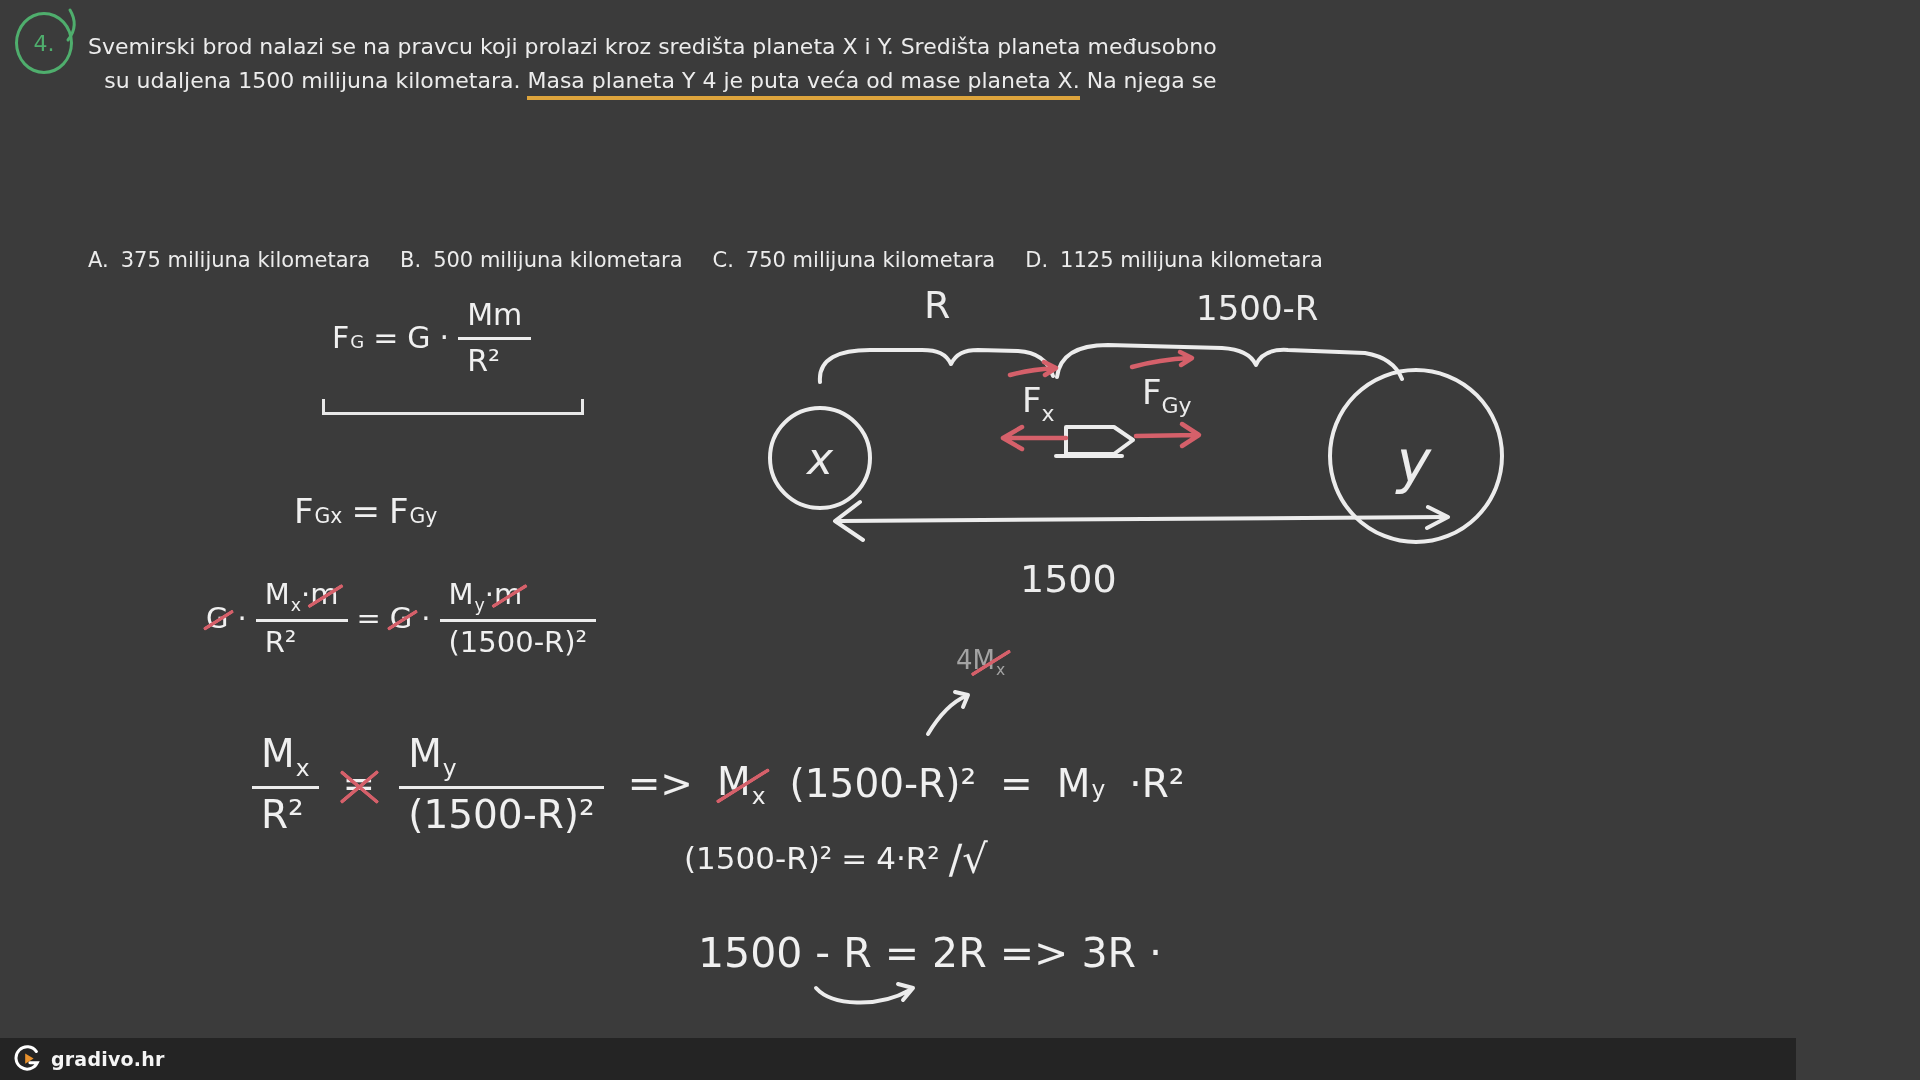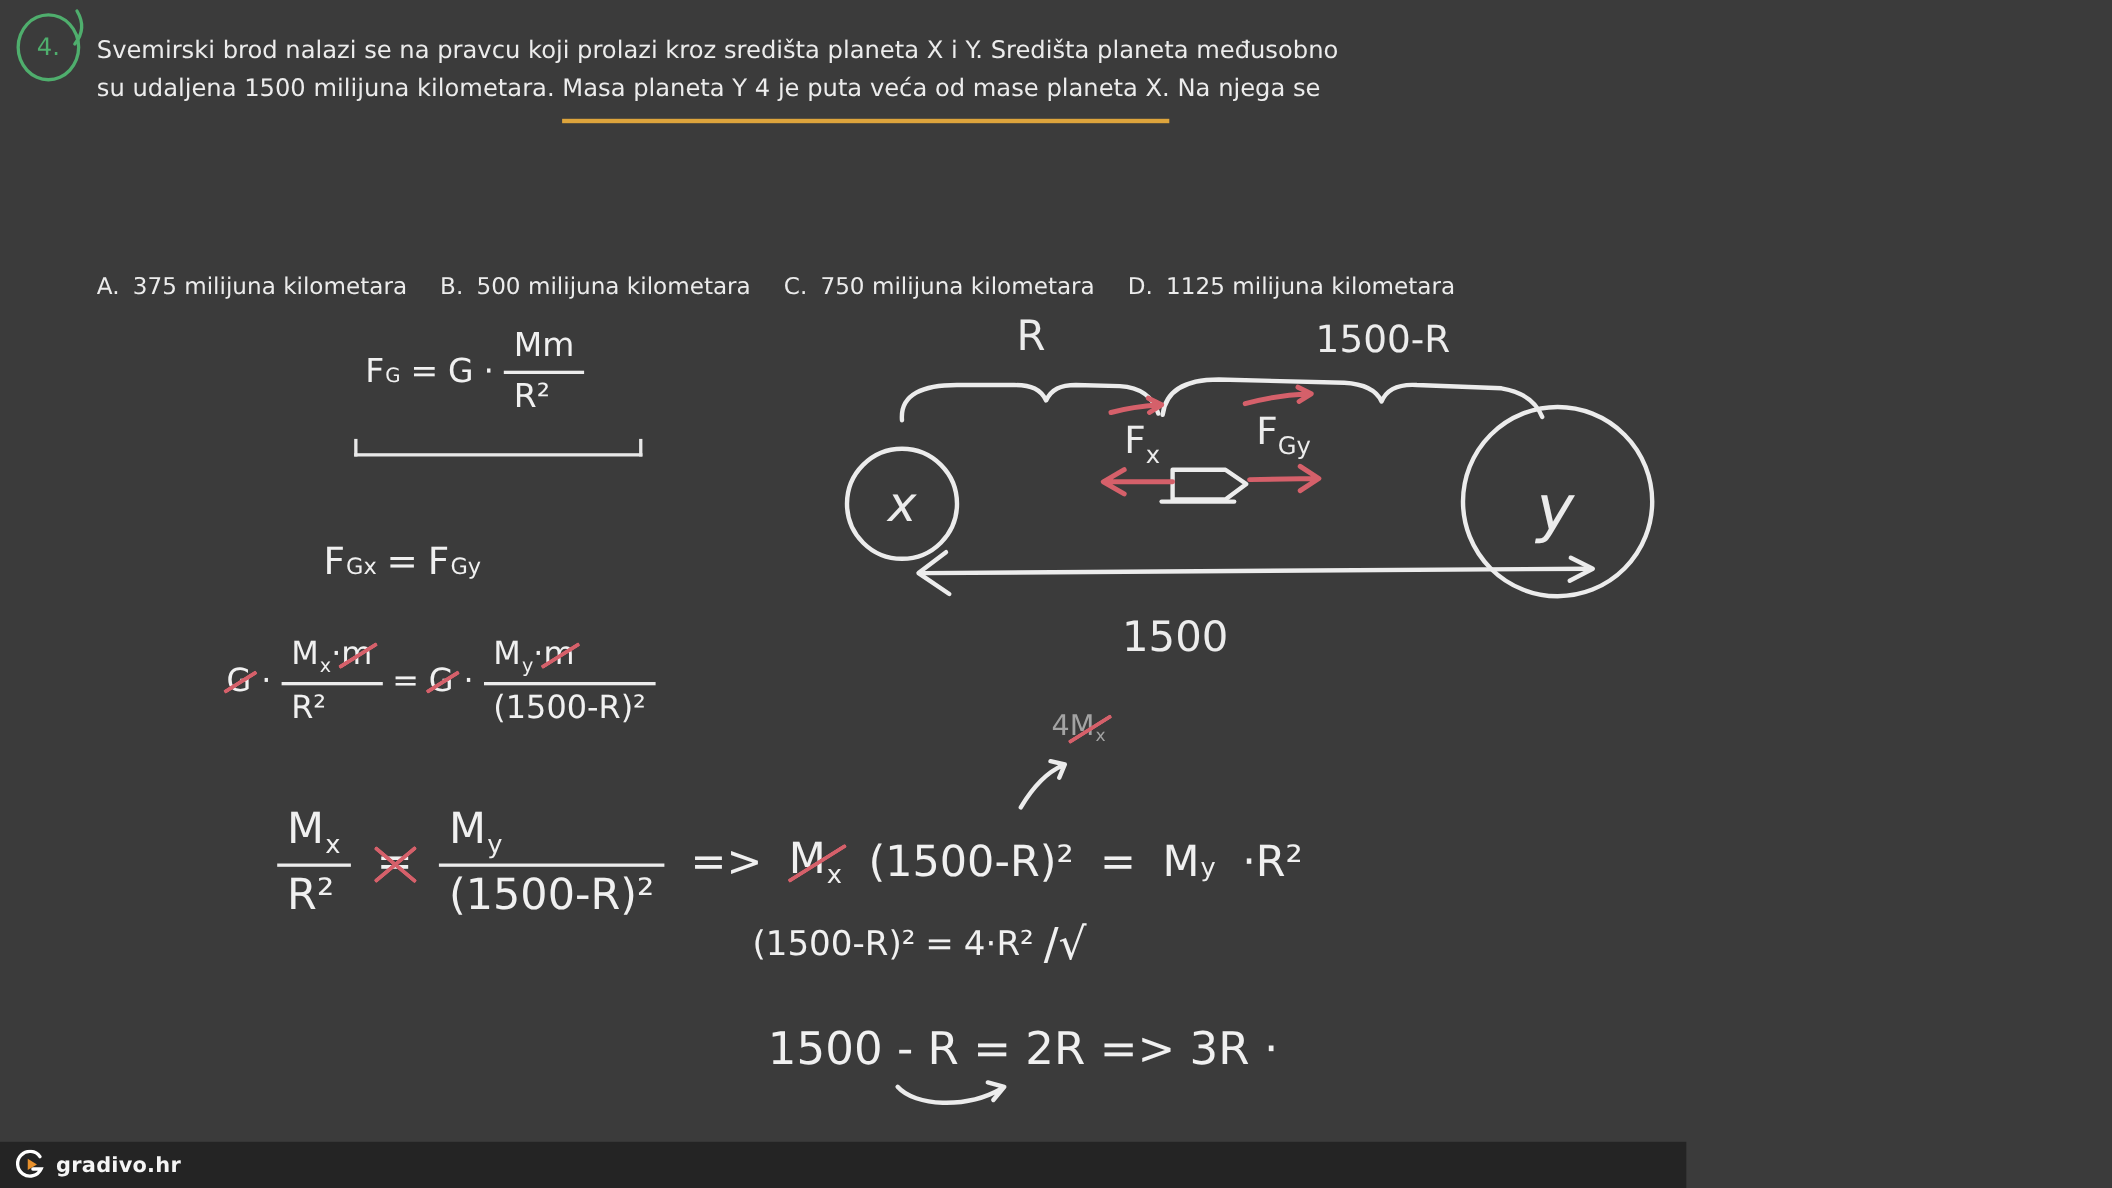--- a/index.html
+++ b/index.html
@@ -7,22 +7,22 @@
          background:#3b3b3b;color:#ececec;
          font-family:"DejaVu Sans",sans-serif;}
   .overlay{position:absolute;left:0;top:0;z-index:1;pointer-events:none;}
   .overlay text{font-family:"DejaVu Sans",sans-serif;fill:#ececec;}
 
   .qbadge{position:absolute;left:15px;top:12px;width:52px;height:56px;
           border:3px solid #4fae6d;border-radius:50%;z-index:2;
           display:flex;align-items:center;justify-content:center;
           color:#4fae6d;font-size:22px;}
   .qtext{position:absolute;left:88px;top:30px;z-index:2;font-size:22px;line-height:34px;}
-  .qline{white-space:nowrap;}
-  .hl{border-bottom:4px solid #dda43c;padding-bottom:15px;}
+  .qline{white-space:nowrap;text-align:right;}
+  .hl{border-bottom:4px solid #dda43c;padding-bottom:3px;}
 
   .answers{position:absolute;left:88px;top:248px;z-index:2;display:flex;gap:30px;
            font-size:21px;white-space:nowrap;}
   .ans{display:inline-flex;gap:12px;}
 
   .mathrow{position:absolute;z-index:2;display:flex;align-items:center;gap:9px;
            white-space:nowrap;line-height:1.15;color:#f0f0f0;}
   .frac{display:inline-flex;flex-direction:column;text-align:left;vertical-align:middle;}
   .frac .num{border-bottom:3.5px solid #ececec;padding:0 9px 4px;}
   .frac .den{padding:4px 9px 0;}
@@ -36,21 +36,21 @@
   .cross-eq::before,.cross-eq::after{content:'';position:absolute;left:-8px;right:-8px;top:50%;
                   border-top:4px solid #d5606a;border-radius:3px;}
   .cross-eq::before{transform:rotate(40deg);}
   .cross-eq::after{transform:rotate(-40deg);}
 
   .law-bracket{position:absolute;left:322px;top:399px;width:256px;height:13px;z-index:2;
                border-left:3px solid #e8e8e8;border-right:3px solid #e8e8e8;
                border-bottom:3.5px solid #e8e8e8;}
   .note-4mx{position:absolute;left:956px;top:645px;z-index:2;font-size:26px;color:#a3a3a3;}
 
-  .footer{position:absolute;left:0;bottom:0;width:1533px;height:42px;background:#242424;
+  .footer{position:absolute;left:0;bottom:0;width:1796px;height:42px;background:#242424;
           z-index:3;display:flex;align-items:center;padding-left:14px;box-sizing:border-box;gap:9px;}
   .brand{font-size:19px;font-weight:bold;color:#f5f5f5;letter-spacing:0.2px;}
 </style>
 </head>
 <body>
 
 <div class="stage">
 
   <svg class="overlay" width="1920" height="1080" viewBox="0 0 1920 1080">
     <g stroke="#ececec" stroke-width="4" fill="none" stroke-linecap="round" stroke-linejoin="round">

